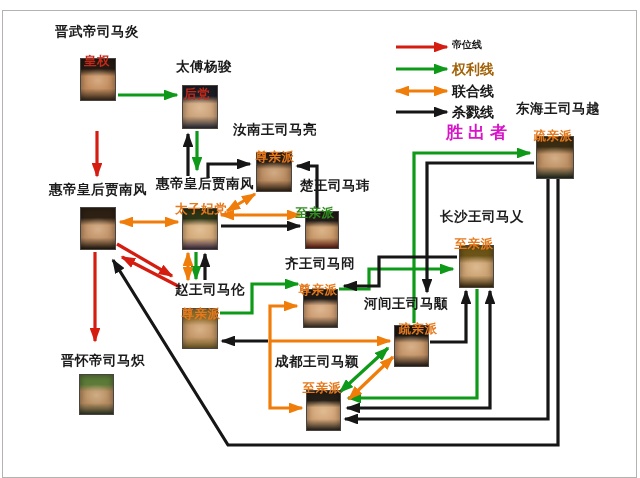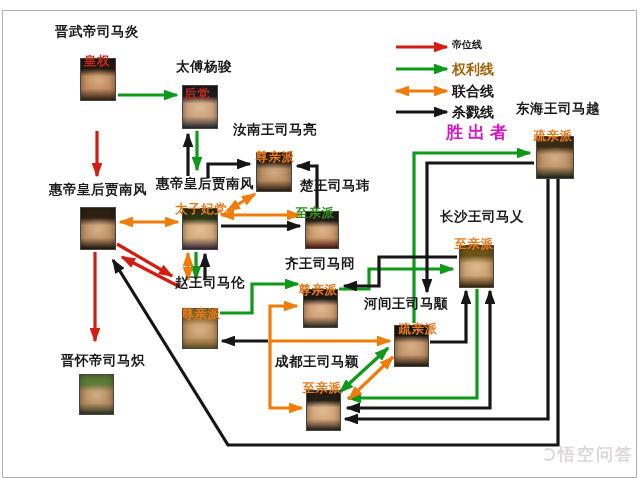--- a/index.html
+++ b/index.html
@@ -127,21 +127,21 @@
       <div class="node-fac" style="left: 201px; top: 191px; color: rgb(230, 121, 28);">太子妃党</div>
       <div class="portrait" style="left: 182px; top: 208px; width: 36px; height: 42px; background: radial-gradient(60% 42% at 50% 52%, rgba(255, 235, 205, 0.35), rgba(0, 0, 0, 0) 70%), linear-gradient(rgb(44, 52, 22) 0%, rgb(44, 52, 22) 24%, rgb(210, 168, 120) 42%, rgb(210, 168, 120) 72%, rgb(60, 44, 68) 100%);"></div>
       <div class="node-name" style="left: 98px; top: 183px;">惠帝皇后贾南风</div>
       <div class="portrait" style="left: 80px; top: 207px; width: 36px; height: 43px; background: radial-gradient(60% 42% at 50% 52%, rgba(255, 235, 205, 0.35), rgba(0, 0, 0, 0) 70%), linear-gradient(rgb(46, 33, 20) 0%, rgb(46, 33, 20) 24%, rgb(191, 144, 102) 42%, rgb(191, 144, 102) 72%, rgb(36, 26, 16) 100%);"></div>
       <div class="node-name" style="left: 335px; top: 179px;">楚王司马玮</div>
       <div class="node-fac" style="left: 315px; top: 195px; color: rgb(47, 140, 31);">至亲派</div>
       <div class="portrait" style="left: 305px; top: 211px; width: 34px; height: 38px; background: radial-gradient(60% 42% at 50% 52%, rgba(255, 235, 205, 0.35), rgba(0, 0, 0, 0) 70%), linear-gradient(rgb(34, 28, 24) 0%, rgb(34, 28, 24) 24%, rgb(200, 152, 104) 42%, rgb(200, 152, 104) 72%, rgb(92, 28, 20) 100%);"></div>
       <div class="node-name" style="left: 558px; top: 102px;">东海王司马越</div>
       <div class="node-fac" style="left: 553px; top: 118px; color: rgb(230, 121, 28);">疏亲派</div>
       <div class="portrait" style="left: 536px; top: 136px; width: 38px; height: 43px; background: radial-gradient(60% 42% at 50% 52%, rgba(255, 235, 205, 0.35), rgba(0, 0, 0, 0) 70%), linear-gradient(rgb(58, 44, 18) 0%, rgb(58, 44, 18) 24%, rgb(188, 142, 98) 42%, rgb(188, 142, 98) 72%, rgb(30, 42, 30) 100%);"></div>
-      <div class="node-name" style="left: 210px; top: 276px; text-align: right;">赵王司马伦</div>
+      <div class="node-name" style="left: 210px; top: 283px; text-align: right;">赵王司马伦</div>
       <div class="node-fac" style="left: 201px; top: 296px; color: rgb(230, 121, 28);">尊亲派</div>
       <div class="portrait" style="left: 182px; top: 308px; width: 36px; height: 41px; background: radial-gradient(60% 42% at 50% 52%, rgba(255, 235, 205, 0.35), rgba(0, 0, 0, 0) 70%), linear-gradient(rgb(140, 108, 44) 0%, rgb(140, 108, 44) 24%, rgb(194, 148, 100) 42%, rgb(194, 148, 100) 72%, rgb(116, 96, 40) 100%);"></div>
       <div class="node-name" style="left: 320px; top: 257px;">齐王司马冏</div>
       <div class="node-fac" style="left: 318px; top: 272px; color: rgb(230, 121, 28);">尊亲派</div>
       <div class="portrait" style="left: 303px; top: 289px; width: 35px; height: 39px; background: radial-gradient(60% 42% at 50% 52%, rgba(255, 235, 205, 0.35), rgba(0, 0, 0, 0) 70%), linear-gradient(rgb(32, 26, 22) 0%, rgb(32, 26, 22) 24%, rgb(204, 156, 114) 42%, rgb(204, 156, 114) 72%, rgb(60, 48, 38) 100%);"></div>
       <div class="node-name" style="left: 406px; top: 297px;">河间王司马颙</div>
       <div class="node-fac" style="left: 418px; top: 311px; color: rgb(230, 121, 28);">疏亲派</div>
       <div class="portrait" style="left: 394px; top: 325px; width: 35px; height: 42px; background: radial-gradient(60% 42% at 50% 52%, rgba(255, 235, 205, 0.35), rgba(0, 0, 0, 0) 70%), linear-gradient(rgb(28, 24, 20) 0%, rgb(28, 24, 20) 24%, rgb(194, 146, 102) 42%, rgb(194, 146, 102) 72%, rgb(42, 32, 24) 100%);"></div>
       <div class="node-name" style="left: 482px; top: 210px;">长沙王司马乂</div>
       <div class="node-fac" style="left: 474px; top: 226px; color: rgb(230, 121, 28);">至亲派</div>
@@ -152,17 +152,13 @@
       <div class="node-name" style="left: 103px; top: 354px;">晋怀帝司马炽</div>
       <div class="portrait" style="left: 79px; top: 374px; width: 35px; height: 41px; background: radial-gradient(60% 42% at 50% 52%, rgba(255, 235, 205, 0.35), rgba(0, 0, 0, 0) 70%), linear-gradient(rgb(92, 122, 56) 0%, rgb(92, 122, 56) 24%, rgb(182, 140, 96) 42%, rgb(182, 140, 96) 72%, rgb(52, 60, 40) 100%);"></div>
     </div>
   <div id="labels-layer">
       <div class="float-label" style="left: 452px; top: 40px; color: rgb(24, 24, 24); font-size: 10px;">帝位线</div>
       <div class="float-label" style="left: 452px; top: 62px; color: #a16207; font-size: 14px;">权利线</div>
       <div class="float-label" style="left: 452px; top: 84px; color: rgb(24, 24, 24); font-size: 14px;">联合线</div>
       <div class="float-label" style="left: 452px; top: 105px; color: rgb(24, 24, 24); font-size: 14px;">杀戮线</div>
       <div class="float-label" style="left: 446px; top: 124px; color: rgb(216, 20, 200); font-size: 17px; letter-spacing: 5px;">胜出者</div>
     </div>
-  <div class="watermark">
-    <span class="wm-logo"></span>
-    <span>悟空问答</span>
-  </div>
 </div>
 
 </body></html>

